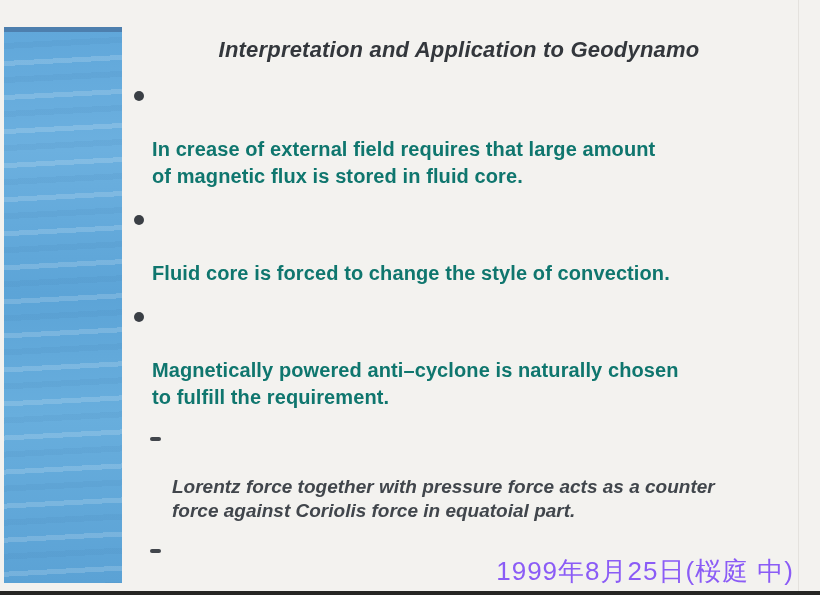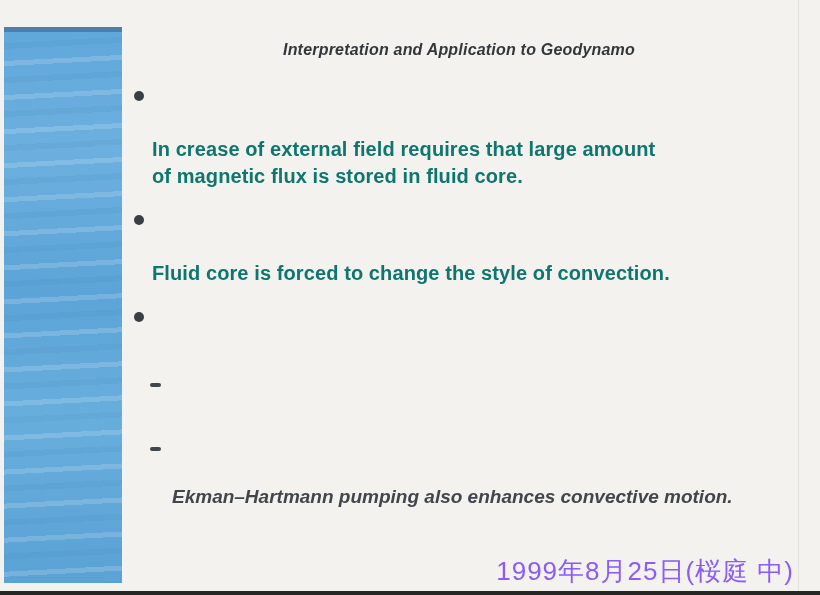--- a/index.html
+++ b/index.html
@@ -38,21 +38,21 @@
     background: #262624;
   }
   .content {
     position: absolute;
     left: 133px; top: 36px;
     width: 652px;
   }
   .title {
     font-style: italic;
     font-weight: 700;
-    font-size: 16px;
+    font-size: 22px;
     line-height: 28px;
     text-align: center;
     color: #33373c;
     letter-spacing: 0.2px;
   }
   .bullets { list-style: none; }
   .item { position: relative; white-space: pre-line; }
   .item.l1 {
     margin-top: 16px;
     padding-left: 19px;
@@ -110,23 +110,27 @@
       <span class="marker-dot"></span>
       <span>In crease of external field requires that large amount
 of magnetic flux is stored in fluid core.</span>
     </li>
     <li class="item l1">
       <span class="marker-dot"></span>
       <span>Fluid core is forced to change the style of convection.</span>
     </li>
     <li class="item l1">
       <span class="marker-dot"></span>
+      <span>Magnetically powered anti–cyclone is naturally chosen
+to fulfill the requirement.</span>
     </li>
     <li class="item l2">
       <span class="marker-dash"></span>
+      <span>Lorentz force together with pressure force acts as a counter
+force against Coriolis force in equatoial part.</span>
     </li>
     <li class="item l2">
       <span class="marker-dash"></span>
       <span>Ekman–Hartmann pumping also enhances convective motion.</span>
     </li>
 
   </ul>
 </div>
 
 <div class="date-note">1999年8月25日(桜庭 中)</div>

